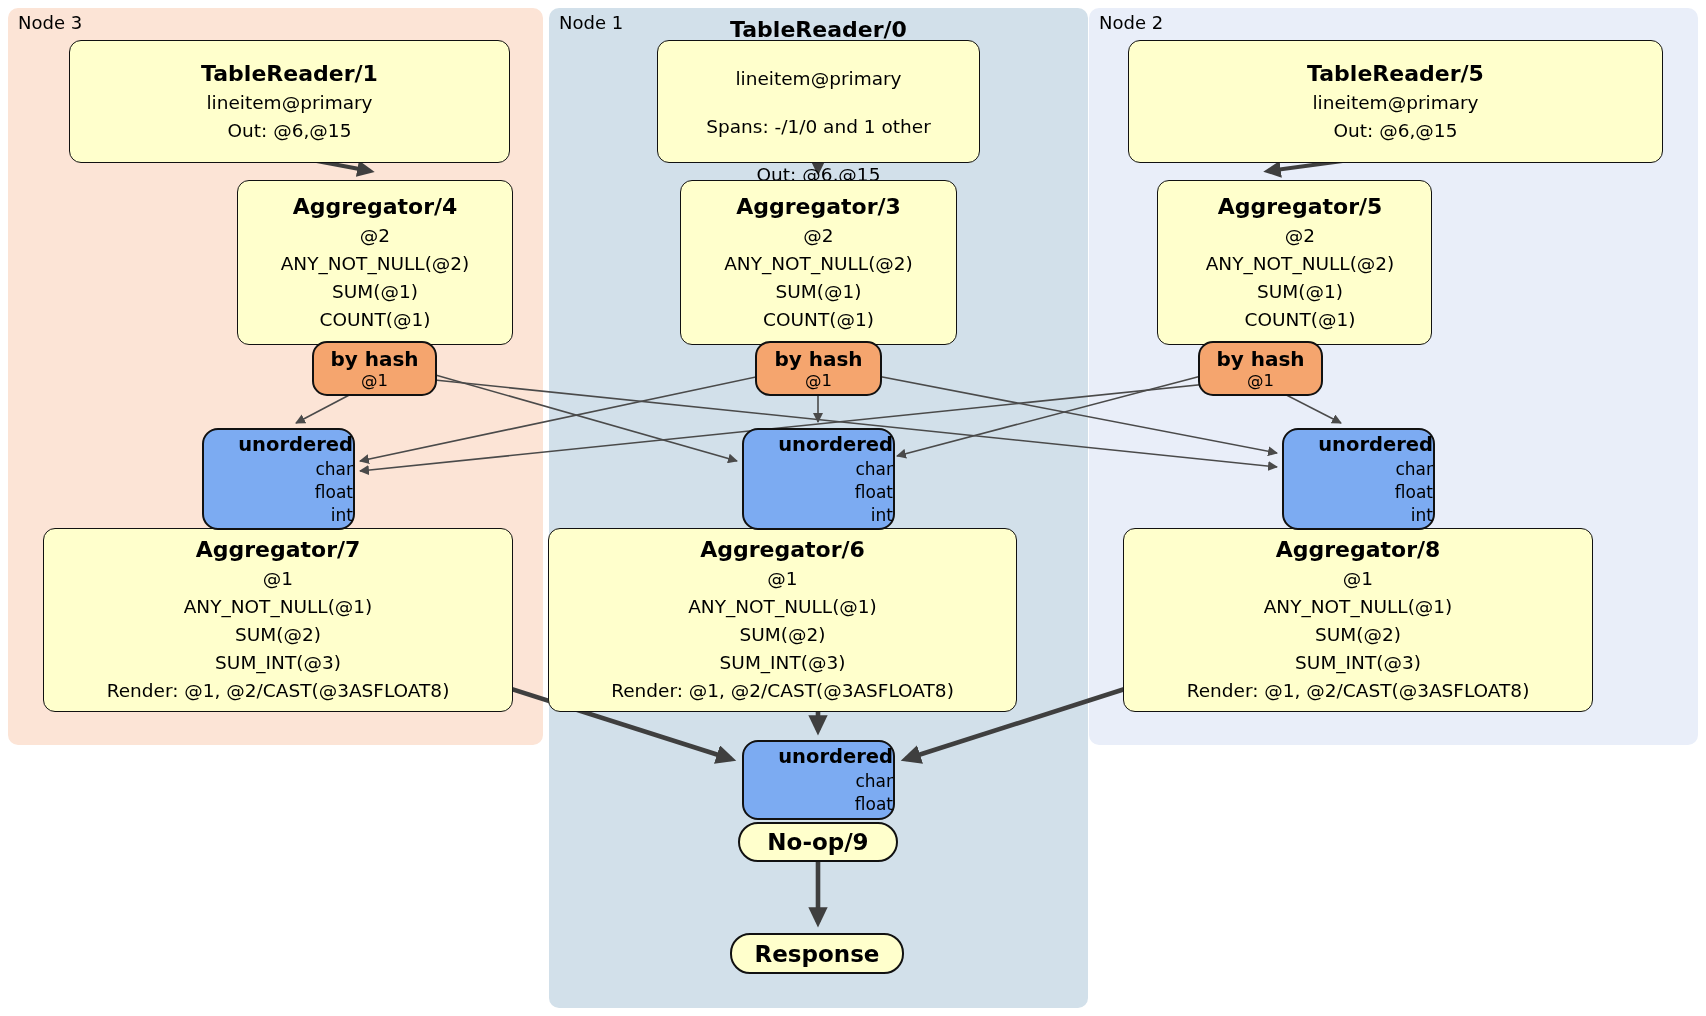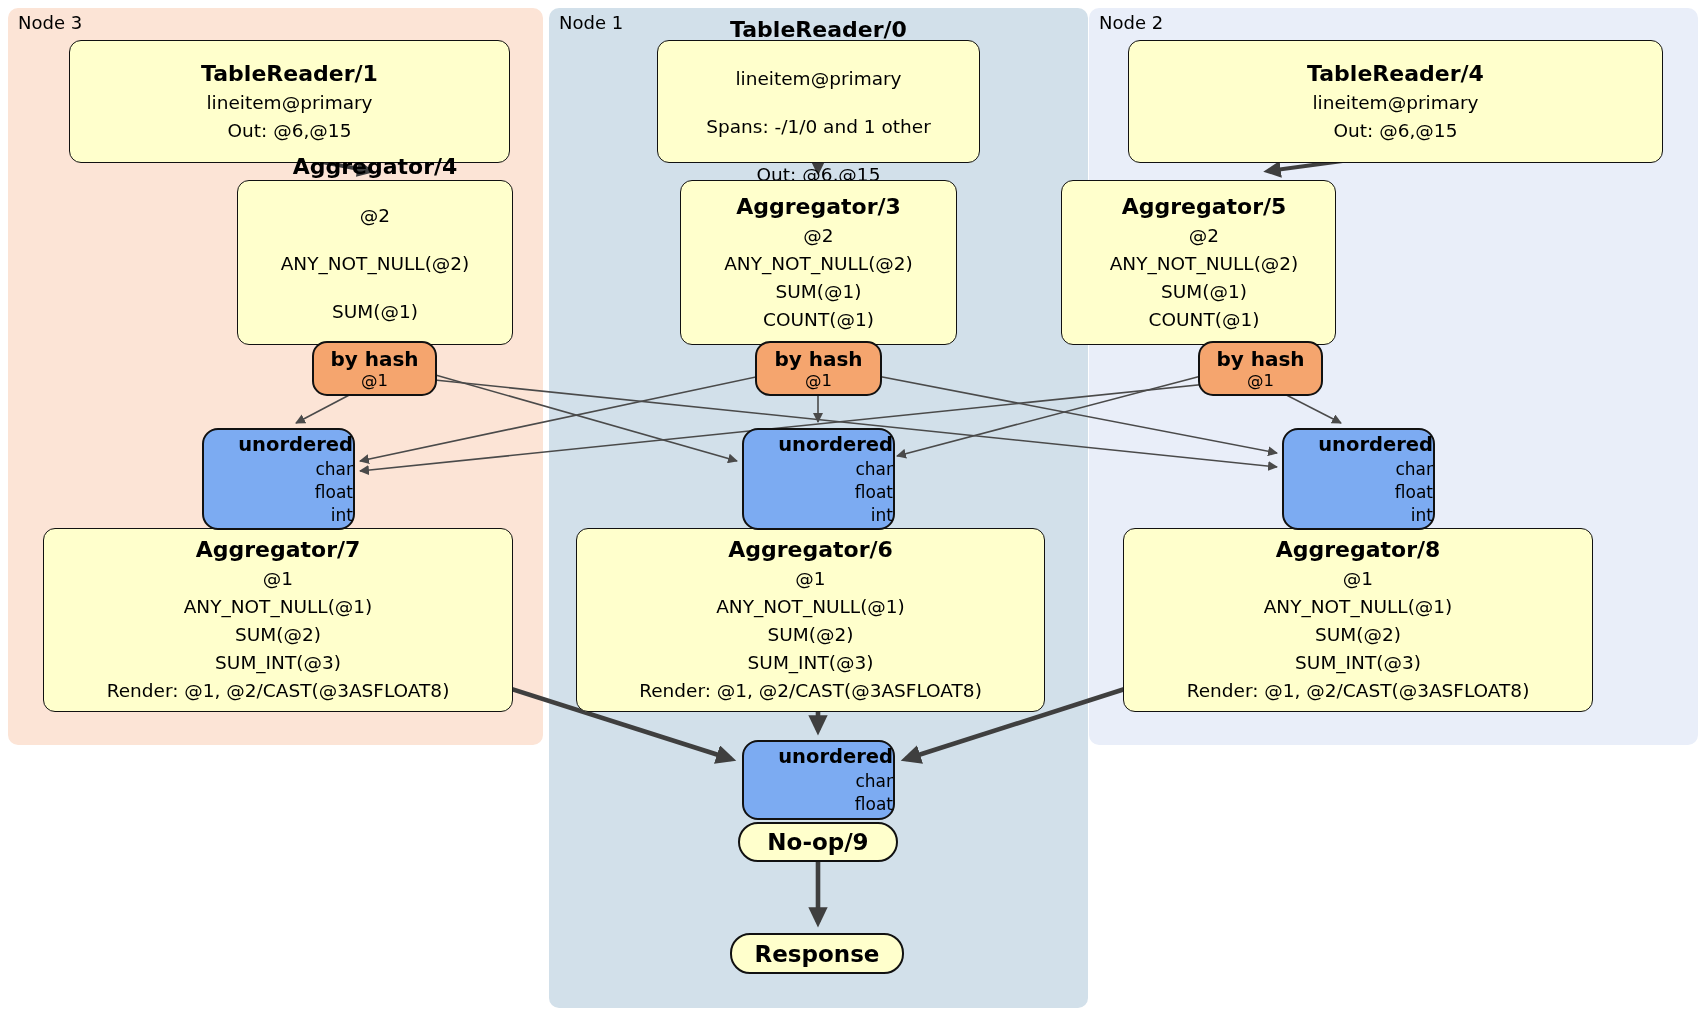--- a/index.html
+++ b/index.html
@@ -106,21 +106,21 @@
 
     <line class="edge-thick" x1="818" y1="856" x2="818" y2="922" marker-end="url(#arrow-big)"></line>
   </svg>
 
   <div class="box proc" style="left:69px;top:40px;width:441px;height:123px;">
     <div class="title">TableReader/1</div>
     <div class="line">lineitem@primary</div>
     <div class="line">Out: @6,@15</div>
   </div>
 
-  <div class="box proc" style="left:237px;top:180px;width:276px;height:165px;gap:20px;">
+  <div class="box proc" style="left:237px;top:180px;width:276px;height:165px;">
     <div class="title">Aggregator/4</div>
     <div class="line">@2</div>
     <div class="line">ANY_NOT_NULL(@2)</div>
     <div class="line">SUM(@1)</div>
     <div class="line">COUNT(@1)</div>
   </div>
 
   <div class="box router" style="left:312px;top:341px;width:125px;height:55px;">
     <div class="title">by hash</div>
     <div class="detail">@1</div>
@@ -162,36 +162,36 @@
     <div class="detail">@1</div>
   </div>
 
   <div class="box sync" style="left:742px;top:428px;width:153px;height:102px;">
     <div class="title">unordered</div>
     <div class="item">char</div>
     <div class="item">float</div>
     <div class="item">int</div>
   </div>
 
-  <div class="box proc" style="left:576px;top:528px;width:469px;height:184px;">
+  <div class="box proc" style="left:548px;top:528px;width:469px;height:184px;">
     <div class="title">Aggregator/6</div>
     <div class="line">@1</div>
     <div class="line">ANY_NOT_NULL(@1)</div>
     <div class="line">SUM(@2)</div>
     <div class="line">SUM_INT(@3)</div>
     <div class="line">Render: @1, @2/CAST(@3ASFLOAT8)</div>
   </div>
 
   <div class="box proc" style="left:1128px;top:40px;width:535px;height:123px;">
-    <div class="title">TableReader/4</div>
+    <div class="title">TableReader/5</div>
     <div class="line">lineitem@primary</div>
     <div class="line">Out: @6,@15</div>
   </div>
 
-  <div class="box proc" style="left:1061px;top:180px;width:275px;height:165px;padding-left:11px;">
+  <div class="box proc" style="left:1157px;top:180px;width:275px;height:165px;padding-left:11px;">
     <div class="title">Aggregator/5</div>
     <div class="line">@2</div>
     <div class="line">ANY_NOT_NULL(@2)</div>
     <div class="line">SUM(@1)</div>
     <div class="line">COUNT(@1)</div>
   </div>
 
   <div class="box router" style="left:1198px;top:341px;width:125px;height:55px;">
     <div class="title">by hash</div>
     <div class="detail">@1</div>

